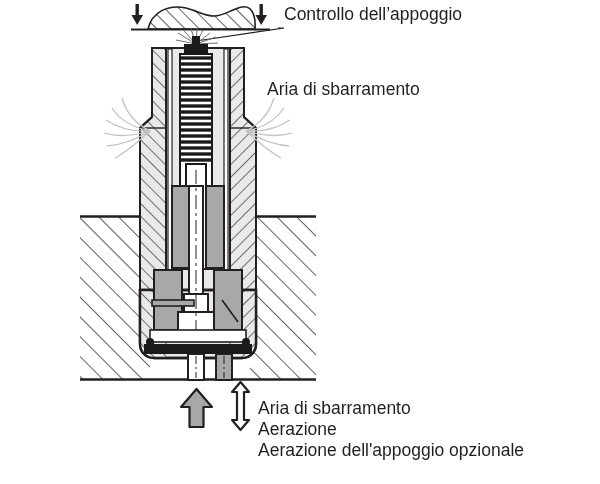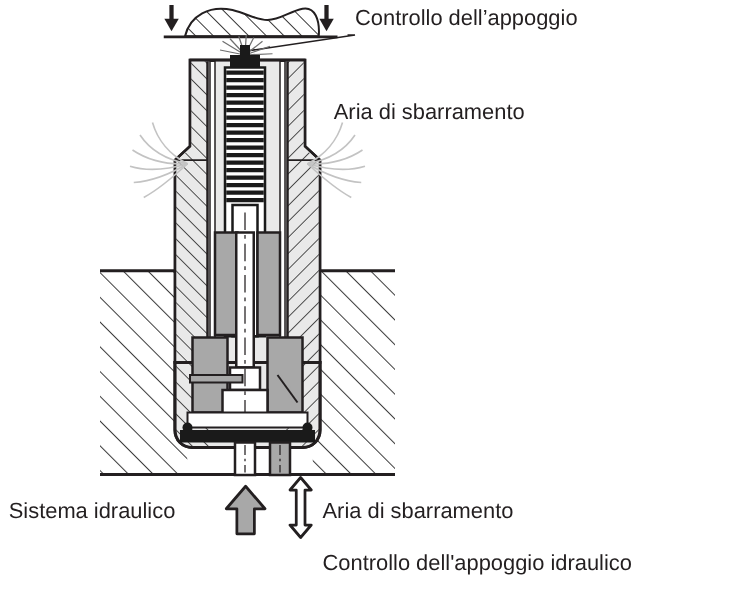--- a/index.html
+++ b/index.html
@@ -200,17 +200,16 @@
   </g>
   <g>
     <path d="M232 392 L240.5 382 L249 392 L244 392 L244 420 L249 420 L240.5 430 L232 420 L237 420 L237 392 Z" fill="#ffffff" stroke="#231f20" stroke-width="2.2" stroke-linejoin="round"></path>
   </g>
 </svg>
 
 <div class="lbl lbl-top"><span>Controllo dell’appoggio</span><br></div>
 
 <div class="lbl lbl-air">Aria di sbarramento</div>
 
-<div class="lbl lbl-hyd">Sistema idraulico</div>
-
-<div class="lbl lbl-bot"><span>Aria di sbarramento</span><br><br><span>Controllo dell'appoggio idraulico</span></div>
+
+<div class="lbl lbl-bot"><span>Aria di sbarramento</span><br><span>Aerazione</span><br><span>Aerazione dell'appoggio opzionale</span></div>
 
 </div>
 
 </body></html>

